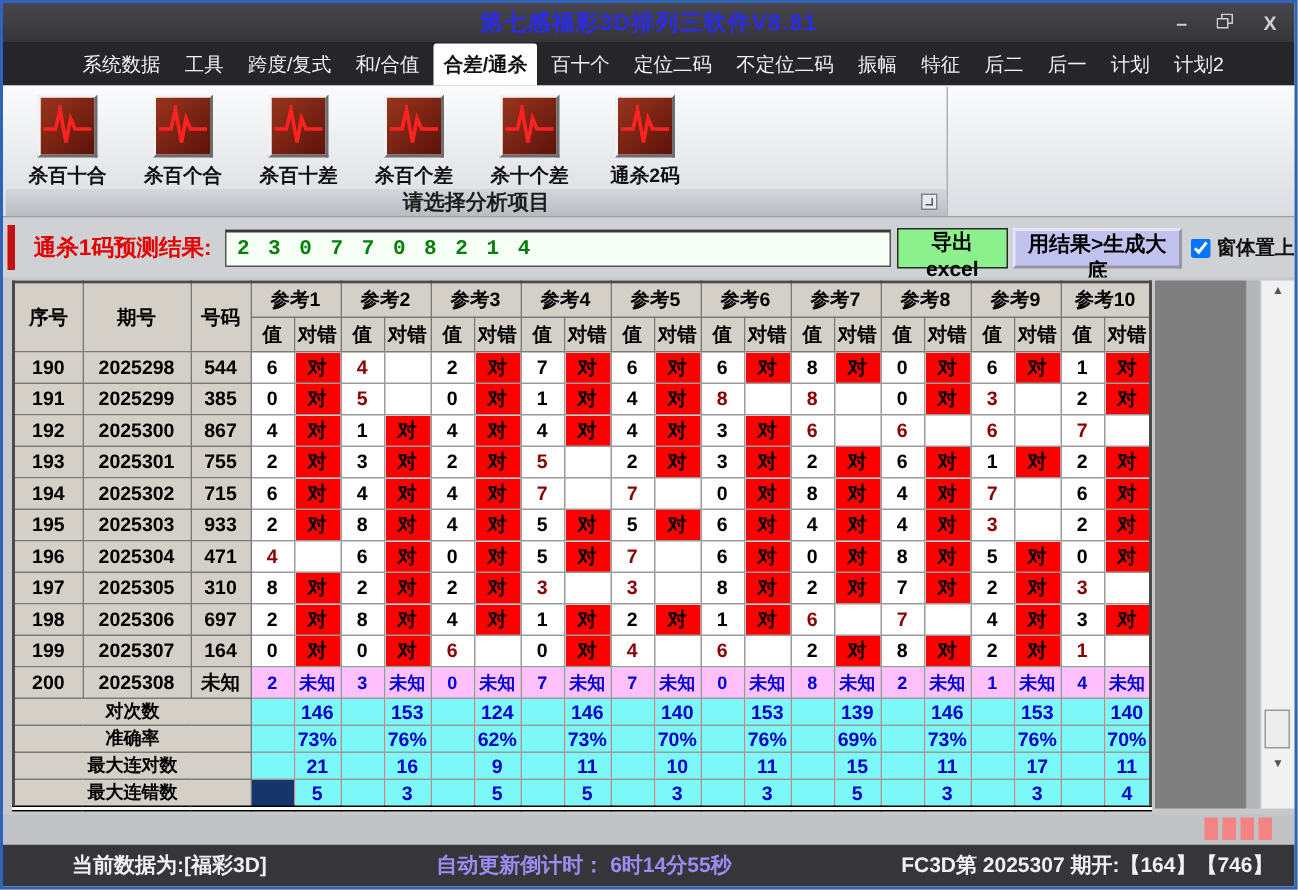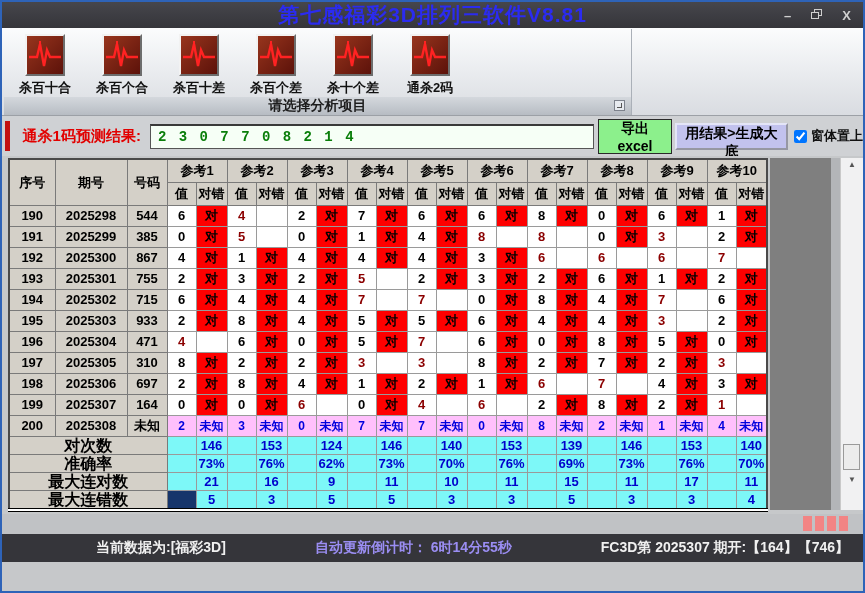--- a/index.html
+++ b/index.html
@@ -2,21 +2,21 @@
 <html><head>
 <meta charset="utf-8">
 <style>
   html,body{margin:0;padding:0;background:#888;}
   *{box-sizing:border-box;}
   .window{width:865px;height:593px;border:2px solid #2e63b8;display:flex;flex-direction:column;
           background:#c6c8ca;font-family:"Liberation Sans",sans-serif;overflow:hidden;}
 
   
   .titlebar{height:26px;background:linear-gradient(#46464c,#35353a);position:relative;display:flex;align-items:center;flex:0 0 26px;}
-  .title{position:absolute;left:0;right:0;text-align:center;color:#2b2bf0;font-weight:bold;font-size:21px;letter-spacing:1px;}
+  .title{position:absolute;left:0;right:0;text-align:center;color:#2b2bf0;font-weight:bold;font-size:15px;letter-spacing:1px;}
   .win-controls{margin-left:auto;display:flex;align-items:center;gap:20px;padding-right:12px;z-index:2;color:#cfcfcf;font-size:13px;font-weight:bold;}
   .win-controls .wc{cursor:default;line-height:1;}
 
   
   .menubar{height:29px;background:#26262a;display:flex;align-items:center;justify-content:space-between;
            padding:0 40px 0 46px;flex:0 0 29px;}
   .menu-item{color:#f2f2f2;font-size:13px;padding:5px 7px;white-space:nowrap;}
   .menu-item.active{background:#ffffff;color:#111;border-radius:2px 2px 0 0;font-weight:bold;}
 
   
@@ -32,21 +32,21 @@
   .launcher{position:absolute;right:6px;top:3px;width:11px;height:11px;border:1px solid #7d828c;background:#e7eaef;}
   .launcher span{display:block;width:5px;height:5px;border-right:1px solid #555;border-bottom:1px solid #555;margin:2px;}
 
   
   .resultbar{height:40px;background:#cfd1d4;display:flex;align-items:center;flex:0 0 40px;position:relative;}
   .accent{width:5px;height:30px;background:#c41010;margin-left:3px;}
   .result-label{color:#e20000;font-weight:bold;font-size:15px;margin:0 9px 0 13px;white-space:nowrap;}
   .result-input{width:484px;height:25px;border:1px solid #555;border-top:2px solid #3a3a3a;background:#f6fff6;
                 color:#0a7e0a;font-weight:bold;font-size:14px;letter-spacing:2px;padding-left:7px;
                 font-family:"Liberation Mono",monospace;}
-  .btn-export{height:35px;background:#8cf08c;border:1px solid #2a2a2a;font-weight:bold;font-size:14px;
+  .btn-export{height:27px;background:#8cf08c;border:1px solid #2a2a2a;font-weight:bold;font-size:14px;
               margin-left:4px;padding:0 7px;font-family:"Liberation Sans",sans-serif;}
   .btn-generate{height:27px;background:#c2c2ee;border:2px outset #e4e5f7;font-weight:bold;font-size:14px;
                 margin-left:3px;padding:0 6px;font-family:"Liberation Sans",sans-serif;}
   .ontop{display:flex;align-items:center;gap:4px;font-size:13px;color:#111;margin-left:6px;font-weight:600;white-space:nowrap;}
   .ontop input{width:13px;height:13px;margin:0;}
 
   
   .tablearea{height:358px;position:relative;background:#c6c8ca;overflow:hidden;flex:0 0 358px;}
   .filler{position:absolute;left:768px;right:32px;top:2px;bottom:4px;background:#7f7f7f;}
   .lightstrip{position:absolute;right:23px;width:9px;top:2px;bottom:4px;background:#b3b5b8;}
@@ -62,28 +62,28 @@
   .grid thead th{height:22px;line-height:22px;}
   .grid .fix{background:#d4d0c8;border:1px solid;border-color:#fdfdfd #7a7a7a #7a7a7a #fdfdfd;color:#000;}
   .grid td.val{background:#fff;color:#000;}
   .grid td.val.wrong{color:#8b0000;}
   .grid td.st.ok{background:#fe0000;color:#000;}
   .grid td.st.no{background:#fff;}
   .unkrow td.val,.unkrow td.st{background:#ffc0fc !important;color:#0000dd !important;font-size:12px;}
   .grid tr.sum td{height:17px;line-height:17px;}
   .grid td.cy{background:#7df8f8;color:#0000cc;font-size:13px;}
   .grid td.cy.sel{background:#16356b;}
-  .grid td.sumlab{font-size:16px;font-family:Liberation Serif, serif;}
+  .grid td.sumlab{font-size:12px;font-family:Liberation Serif, serif;}
 
   
   .bottomstrip{height:20px;background:#c0c2c5;position:relative;flex:0 0 20px;}
   .red-blocks{position:absolute;right:15px;top:2px;display:flex;gap:3px;}
   .red-block{width:9px;height:15px;background:#f28484;}
   .statusbar{height:28px;background:#35353a;display:flex;align-items:center;flex:0 0 28px;
-             font-size:14px;font-weight:bold;color:#f0f0f0;padding-left:48px;}
+             font-size:14px;font-weight:bold;color:#f0f0f0;}
   .sb-left{margin-left:46px;white-space:nowrap;}
   .sb-center{flex:1;text-align:center;color:#9a8df2;white-space:nowrap;}
   .sb-right{margin-right:14px;white-space:nowrap;}
 </style>
 </head>
 <body>
 
 <div class="window">
 
   <div class="titlebar">
@@ -93,20 +93,36 @@
       <span class="wc">
         <svg width="11" height="11">
           <rect x="3.5" y="0.5" width="7" height="6" fill="none" stroke="#cfcfcf"></rect>
           <rect x="0.5" y="3.5" width="7" height="6" fill="#3a3a3f" stroke="#cfcfcf"></rect>
         </svg>
       </span>
       <span class="wc">X</span>
     </div>
   </div>
 
+  <div class="menubar">
+      <span class="menu-item">系统数据</span>
+      <span class="menu-item">工具</span>
+      <span class="menu-item">跨度/复式</span>
+      <span class="menu-item">和/合值</span>
+      <span class="menu-item active">合差/通杀</span>
+      <span class="menu-item">百十个</span>
+      <span class="menu-item">定位二码</span>
+      <span class="menu-item">不定位二码</span>
+      <span class="menu-item">振幅</span>
+      <span class="menu-item">特征</span>
+      <span class="menu-item">后二</span>
+      <span class="menu-item">后一</span>
+      <span class="menu-item">计划</span>
+      <span class="menu-item">计划2</span>
+    </div>
 
   <div class="toolbar">
     <div class="ribbon-group">
       <div class="tools">
           <div class="tool-btn">
      <span class="tool-icon">
               <svg width="34" height="36" viewBox="0 0 34 36">
   <polyline points="1,20 9,20 12,7 16,29 19,13 22,20 33,20" fill="none" stroke="#ff2222" stroke-width="2.4"></polyline>
   <line x1="12" y1="4" x2="12" y2="9" stroke="#ff2222" stroke-width="2"></line>
               </svg>

